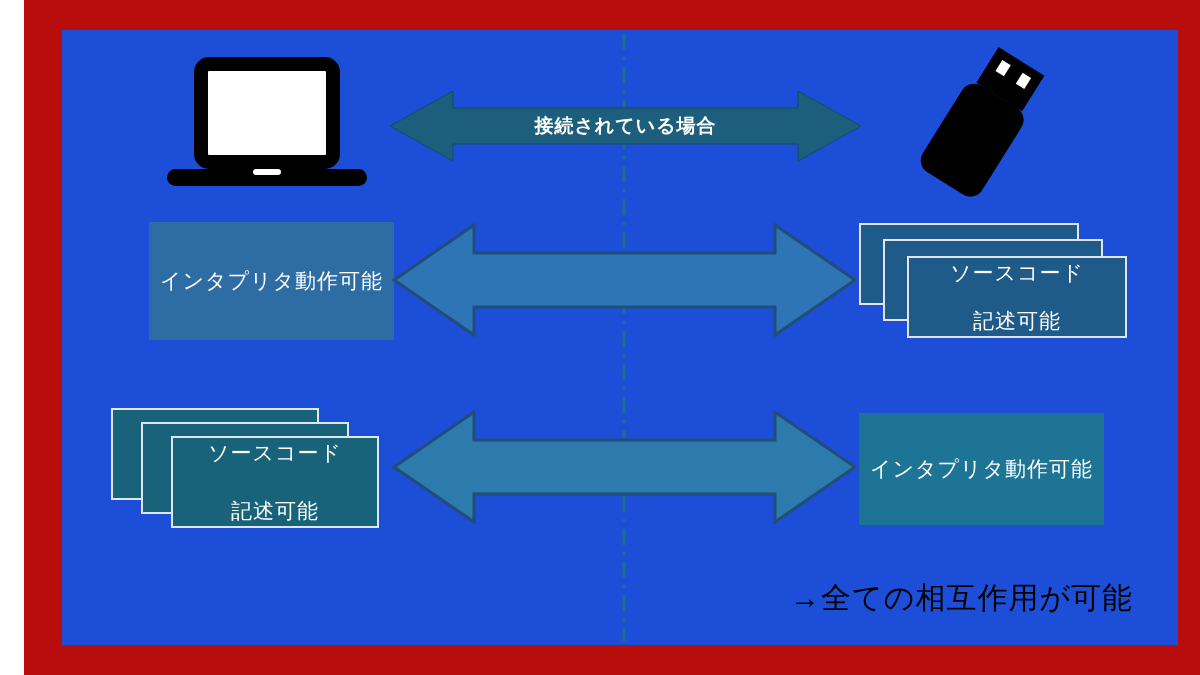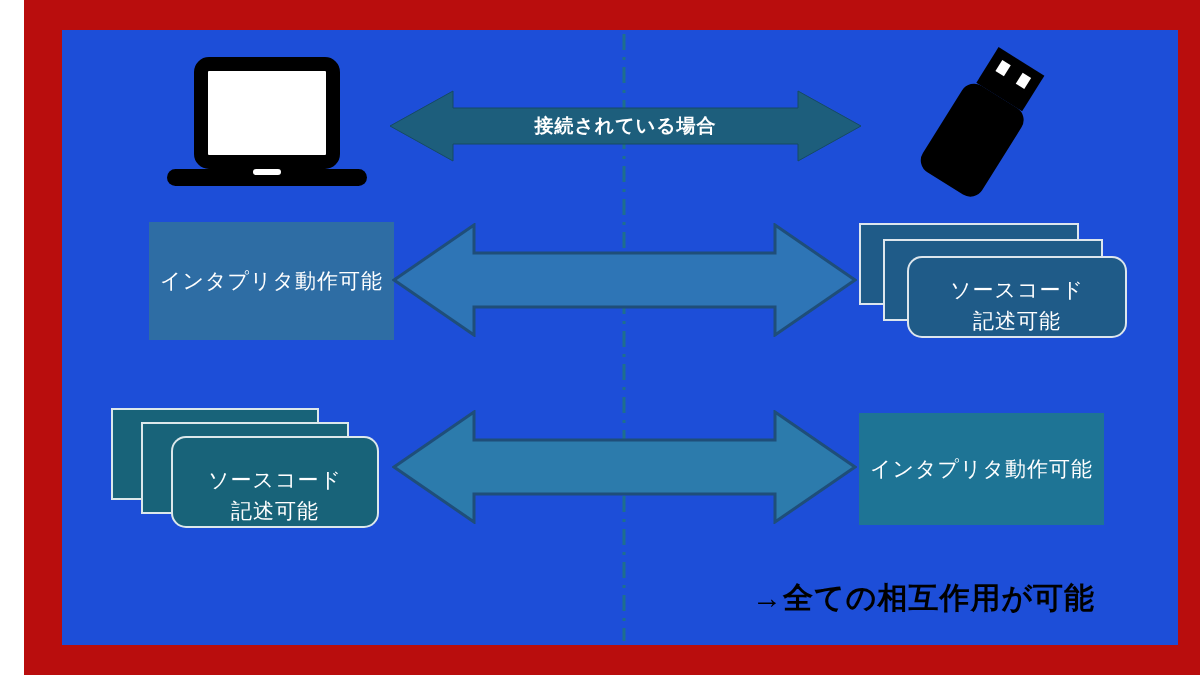--- a/index.html
+++ b/index.html
@@ -49,37 +49,36 @@
   .stack-mid-right   { left:797px; top:193px; width:270px; height:118px; }
   .stack-bottom-left { left:49px;  top:378px; width:270px; height:122px; }
   .stack-box {
     position:absolute;
     border:2px solid rgba(255,255,255,0.85);
     box-sizing:border-box;
   }
   .stack-front {
     color:#ffffff;
     display:flex; flex-direction:column;
-    justify-content:flex-end; align-items:center;
+    justify-content:space-between; align-items:center;
     text-align:center;
     font-size:21px; line-height:1.45;
     letter-spacing:1px;
-    border-radius:15px;
   }
   .stack-mid-right .s1 { left:0;    top:0;    width:220px; height:82px; }
   .stack-mid-right .s2 { left:24px; top:16px; width:220px; height:82px; }
   .stack-mid-right .s3 { left:48px; top:33px; width:220px; height:82px; }
   .stack-bottom-left .s1 { left:0;    top:0;    width:208px; height:92px; }
   .stack-bottom-left .s2 { left:30px; top:14px; width:208px; height:92px; }
   .stack-bottom-left .s3 { left:60px; top:28px; width:208px; height:92px; }
 
   .footer-note {
     position:absolute;
-    left:690px; top:548px;
-    font-size:30px; font-weight:700; color:#000000;
+    left:728px; top:548px;
+    font-size:30px; font-weight:400; color:#000000;
     letter-spacing:1px;
     white-space:nowrap;
   }
 
   svg { display:block; width:100%; height:100%; }
 </style>
 </head>
 <body>
 
 <div class="slide" style="border-color: rgb(185, 13, 13);">

